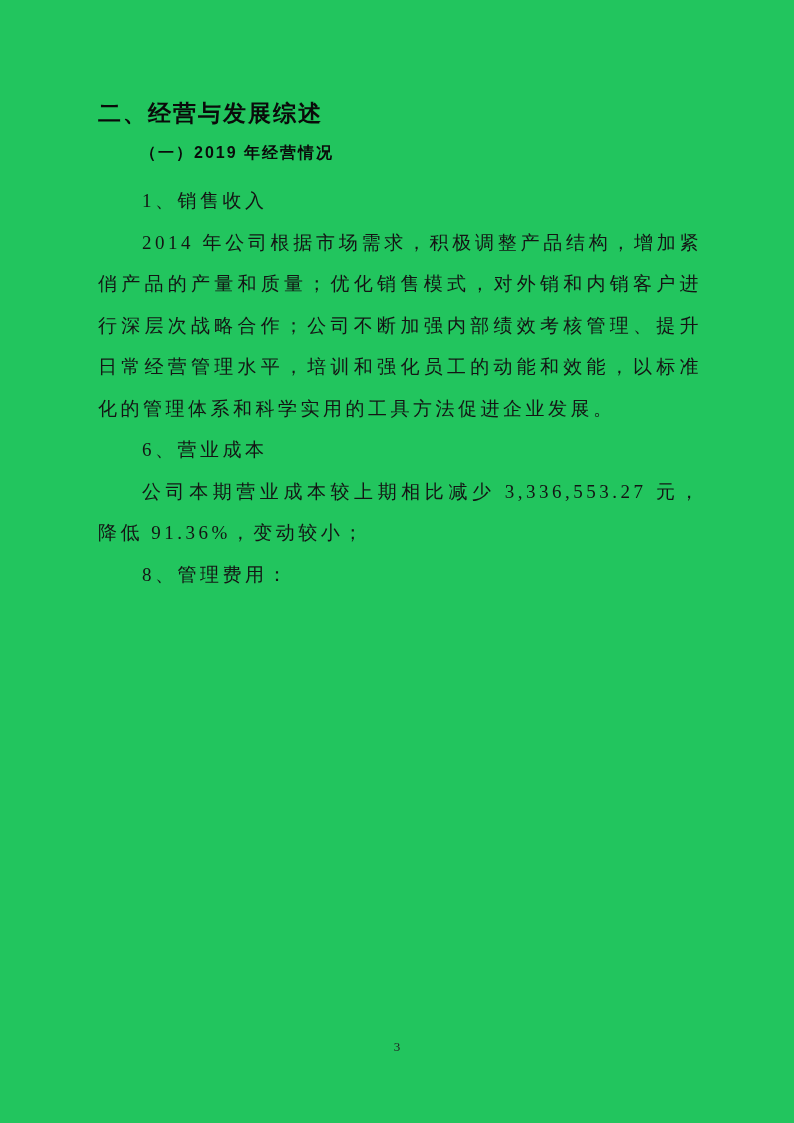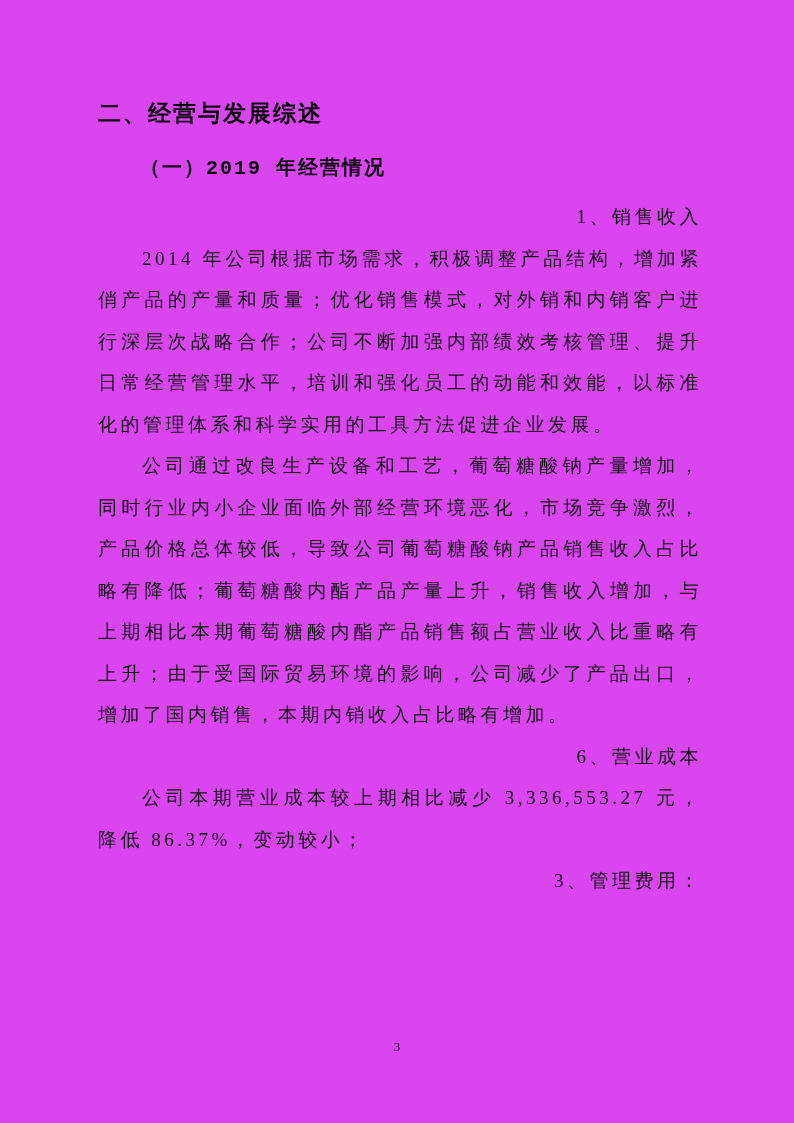--- a/index.html
+++ b/index.html
@@ -4,64 +4,64 @@
 <style>
   html, body {
     margin: 0;
     padding: 0;
     background: #ffffff;
   }
   .page {
     position: relative;
     width: 794px;
     height: 1123px;
-    background: #d946ef;
+    background: #22c55e;
     overflow: hidden;
     font-family: "Liberation Serif", "DejaVu Serif", serif;
     color: #111111;
   }
   .content {
     position: absolute;
     left: 98px;
     top: 96px;
     width: 604px;
   }
   .doc-heading {
     margin: 0;
     font-family: "Liberation Sans", "DejaVu Sans", sans-serif;
     font-size: 23px;
     line-height: 34px;
     font-weight: 700;
     letter-spacing: 2px;
     color: #0a0a0a;
   }
   .doc-subheading {
-    margin: 24px 0 12px 0;
+    margin: 8px 0 12px 0;
     padding-left: 42px;
-    font-family: Liberation Mono, monospace;
-    font-size: 20px;
+    font-family: Liberation Sans, sans-serif;
+    font-size: 16px;
     line-height: 30px;
     font-weight: 700;
     letter-spacing: 2px;
     color: #0a0a0a;
   }
   .block {
     margin: 0;
     font-size: 19px;
     line-height: 41.5px;
     letter-spacing: 3.5px;
     color: #141414;
   }
   .block.para {
     text-align: justify;
     text-align-last: left;
     text-indent: 44px;
   }
   .block.item {
-    text-align: right;
+    text-align: left;
     text-indent: 44px;
   }
   .page-number {
     position: absolute;
     left: 50%;
     transform: translateX(-50%);
     top: 1038px;
     font-size: 13px;
     line-height: 18px;
     letter-spacing: 0;
@@ -76,25 +76,24 @@
   <div class="content">
 
     <h1 class="doc-heading">二、经营与发展综述</h1>
 
     <h2 class="doc-subheading">（一）2019 年经营情况</h2>
 
     <p class="block item">1、销售收入</p>
 
     <p class="block para">2014 年公司根据市场需求，积极调整产品结构，增加紧俏产品的产量和质量；优化销售模式，对外销和内销客户进行深层次战略合作；公司不断加强内部绩效考核管理、提升日常经营管理水平，培训和强化员工的动能和效能，以标准化的管理体系和科学实用的工具方法促进企业发展。</p>
 
-    <p class="block para">公司通过改良生产设备和工艺，葡萄糖酸钠产量增加，同时行业内小企业面临外部经营环境恶化，市场竞争激烈，产品价格总体较低，导致公司葡萄糖酸钠产品销售收入占比略有降低；葡萄糖酸内酯产品产量上升，销售收入增加，与上期相比本期葡萄糖酸内酯产品销售额占营业收入比重略有上升；由于受国际贸易环境的影响，公司减少了产品出口，增加了国内销售，本期内销收入占比略有增加。</p>
 
 
     <p class="block item">6、营业成本</p>
 
-    <p class="block para">公司本期营业成本较上期相比减少 3,336,553.27 元，降低 86.37%，变动较小；</p>
+    <p class="block para">公司本期营业成本较上期相比减少 3,336,553.27 元，降低 91.36%，变动较小；</p>
 
-    <p class="block item">3、管理费用：</p>
+    <p class="block item">8、管理费用：</p>
 
   </div>
 
   <div class="page-number">3</div>
 </div>
 
 </body></html>

